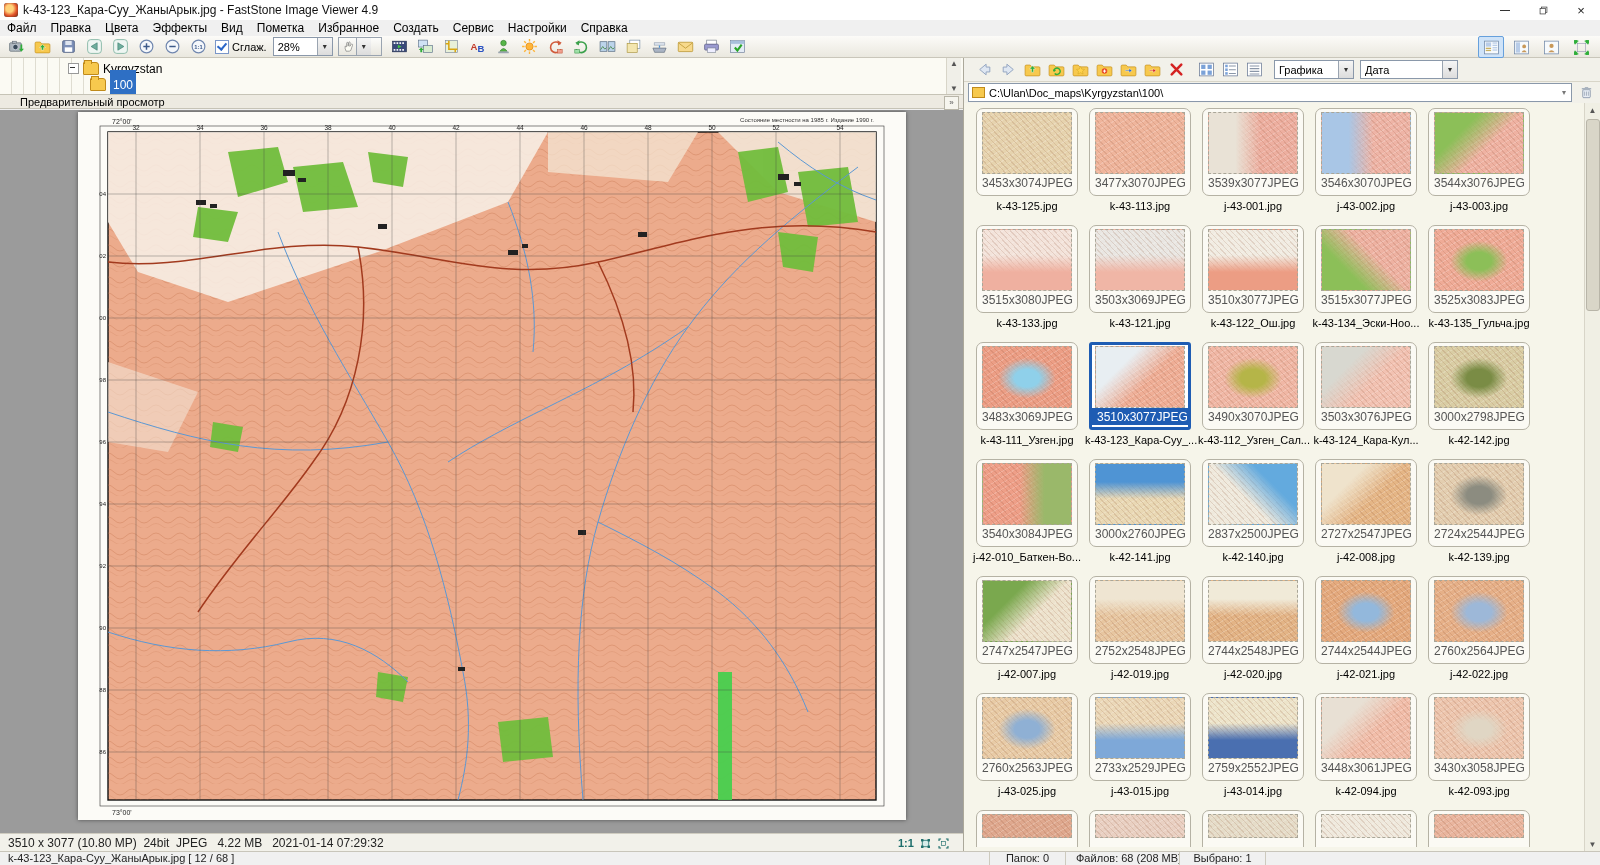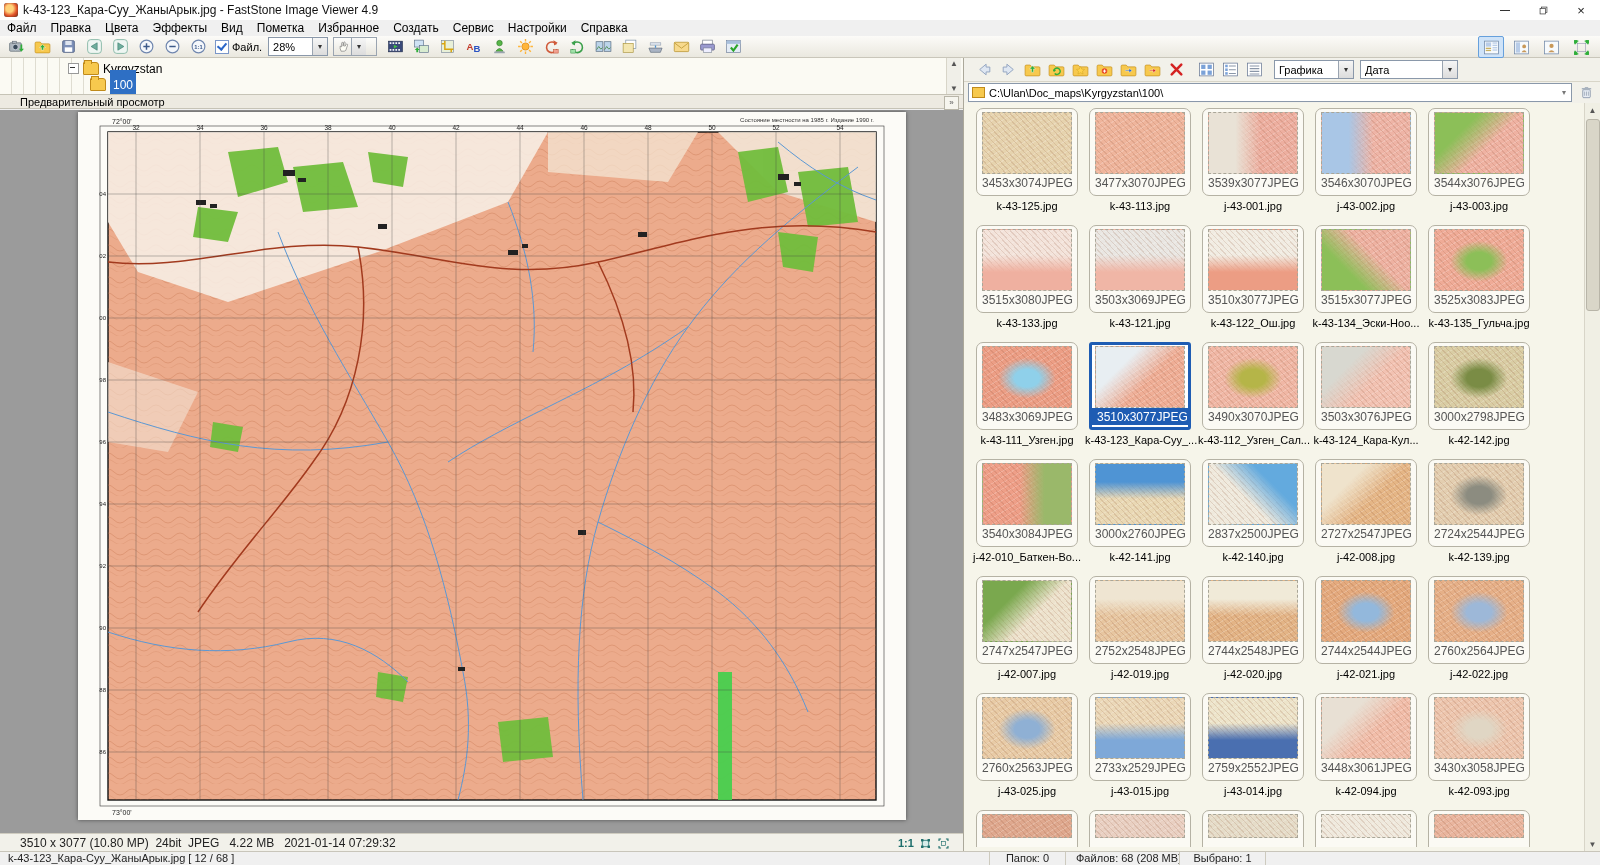--- a/index.html
+++ b/index.html
@@ -38,21 +38,21 @@
   .expander::after{content:"";position:absolute;left:1px;top:3px;width:5px;height:1px;background:#333;}
   .fold{width:14px;height:11px;background:#f7c94e;border:1px solid #c08a1a;border-radius:1px 3px 1px 1px;position:relative;}
   .fold::before{content:"";position:absolute;left:0;top:-3px;width:6px;height:3px;background:#f7c94e;border:1px solid #c08a1a;border-bottom:none;}
   .tsel{background:#2e6fc4;color:#fff;padding:8px 3px;}
   .treescroll{position:absolute;right:2px;top:0;width:14px;height:36px;background:#f0efe8;border-left:1px solid #d8d5c8;display:flex;flex-direction:column;justify-content:space-between;align-items:center;font-size:8px;color:#555;}
   .sarr{height:11px;display:flex;align-items:center;}
   .prevhdr{position:absolute;left:0;top:95px;width:963px;height:14px;background:#edeae1;border-bottom:1px solid #c6c3b6;font-size:11px;line-height:14px;padding-left:20px;box-sizing:border-box;}
   .prevcollapse{position:absolute;right:4px;top:1px;width:13px;height:12px;border:1px solid #b8b5a8;background:#f6f5ee;color:#555;font-size:8px;line-height:11px;text-align:center;}
   .viewport{position:absolute;left:0;top:110px;width:963px;height:723px;background:#9b9b9b;overflow:hidden;}
   #mapsvg{position:absolute;left:78px;top:2px;width:828px;height:708px;background:#fff;box-shadow:0 0 4px rgba(0,0,0,.5);}
-  .statusrow{position:absolute;left:0;top:833px;width:963px;height:18px;background:#f2f1ea;border-top:1px solid #cfccc0;display:flex;align-items:center;padding-left:20px;box-sizing:border-box;font-size:12px;color:#222;white-space:pre;}
+  .statusrow{position:absolute;left:0;top:833px;width:963px;height:18px;background:#f2f1ea;border-top:1px solid #cfccc0;display:flex;align-items:center;padding-left:8px;box-sizing:border-box;font-size:12px;color:#222;white-space:pre;}
   .statind{position:absolute;left:898px;top:0;height:18px;display:flex;align-items:center;gap:5px;color:#1d6e6b;font-size:11px;font-weight:bold;}
   .statind svg{width:13px;height:13px;}
   
   .bottombar{position:absolute;left:0;top:851px;width:1600px;height:14px;background:#f0f0f0;border-top:1px solid #c8c5ba;display:flex;font-size:11px;line-height:13px;color:#222;}
   .bsec{border-right:1px solid #cdcabe;padding:0 10px;white-space:nowrap;overflow:hidden;box-sizing:border-box;}
   .bs-name{width:990px;padding-left:8px;}
   .bs-folders{width:76px;text-align:center;}
   .bs-files{width:114px;text-align:center;}
   .bs-sel{width:86px;text-align:center;}
   
@@ -379,21 +379,21 @@
           </svg>
         </span>
         <span class="tbtn">
           <svg viewBox="0 0 16 16" class="ic">
             <use href="#i-actual-size"></use>
           </svg>
         </span>
       </span>
     <span class="smooth">
       <span class="chk"></span>
-      <span>Файл.</span>
+      <span>Сглаж.</span>
     </span>
     <span class="combo zoomcombo">
       <span class="val">28%</span>
       <span class="drop">▾</span>
     </span>
     <span class="combo handcombo">
       <svg class="ic" style="width:15px;height:15px;margin-left:2px">
           <use href="#i-hand"></use>
         </svg>
       <span class="drop">▾</span>

